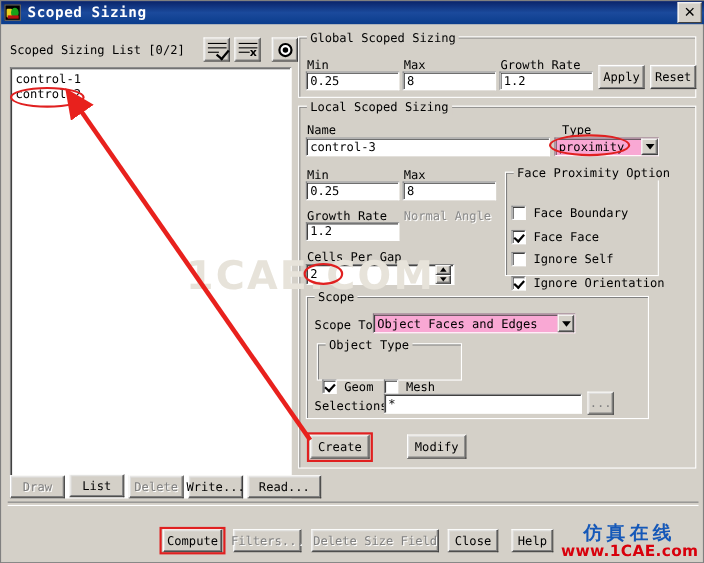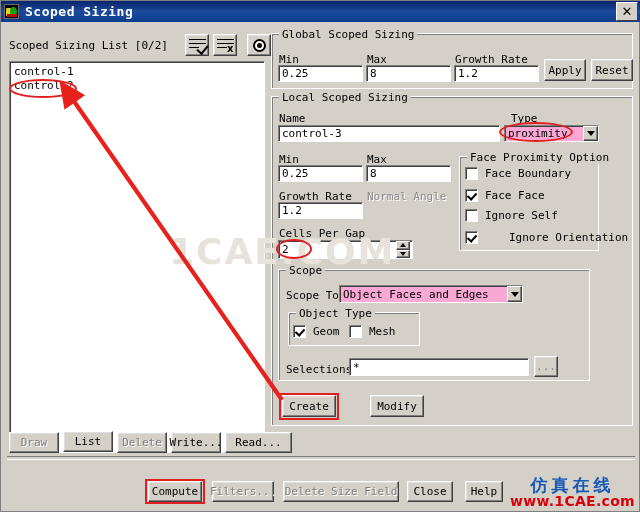--- a/index.html
+++ b/index.html
@@ -72,21 +72,21 @@
   .group::before{content:"";position:absolute;left:-1px;top:-1px;right:-1px;bottom:-1px;
     border:1px solid #808080;pointer-events:none;z-index:-1;}
   .glabel{
     position:absolute;top:-6px;left:7px;background:#d4d0c8;padding:0 3px;
     font-size:11px;color:#000;white-space:nowrap;
   }
   .lab{position:absolute;font-size:11px;color:#000;white-space:nowrap;}
   .lab.dim{color:#8a8a8a;text-shadow:1px 1px 0 #fff;}
 
   
-  .cbrow{position:absolute;display:flex;align-items:center;cursor:pointer;}
+  .cbrow{position:absolute;display:flex;align-items:center;cursor:pointer;margin-top:20px;}
   .cb{width:13px;height:13px;background:#fff;
     border-top:1px solid #808080;border-left:1px solid #808080;
     border-right:1px solid #fff;border-bottom:1px solid #fff;
     box-shadow:inset 1px 1px 0 #404040;position:relative;box-sizing:border-box;flex:none;}
   .cb.on::after{content:"";position:absolute;left:3px;top:1px;width:4px;height:7px;
     border:solid #000;border-width:0 2px 2px 0;transform:rotate(42deg);}
   .cbtxt{margin-left:7px;font-size:11px;white-space:nowrap;}
 
   
   .ddl{position:absolute;display:flex;box-sizing:border-box;
@@ -252,21 +252,21 @@
         <span class="cbtxt">Face Boundary</span>
       </div>
       <div class="cbrow" style="left: 464px; top: 188px;">
         <span class="cb on"></span>
         <span class="cbtxt">Face Face</span>
       </div>
       <div class="cbrow" style="left: 464px; top: 208px;">
         <span class="cb"></span>
         <span class="cbtxt">Ignore Self</span>
       </div>
-      <div class="cbrow" style="left: 464px; top: 230px; gap: 24px;">
+      <div class="cbrow" style="left: 464px; top: 230px;">
         <span class="cb on"></span>
         <span class="cbtxt">Ignore Orientation</span>
       </div>
     </div>
 
   <div class="group" style="left:277px;top:268px;width:312px;height:112px;">
     <span class="glabel">Scope</span>
   </div>
   <div class="lab" style="left:285px;top:288px;">Scope To</div>
   <div class="ddl" style="left:338px;top:284px;width:184px;height:18px;">

